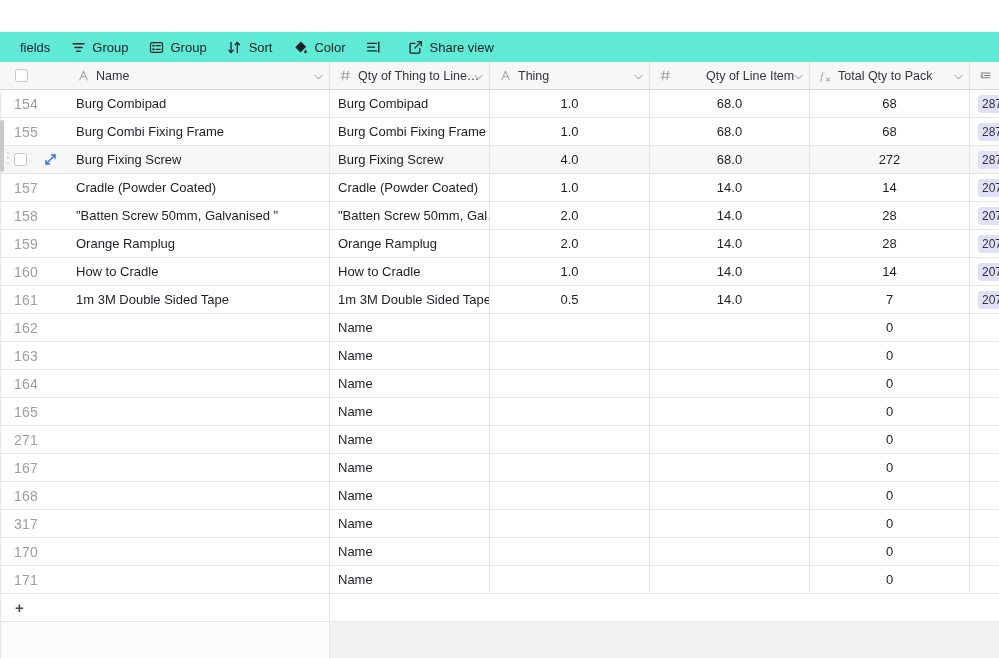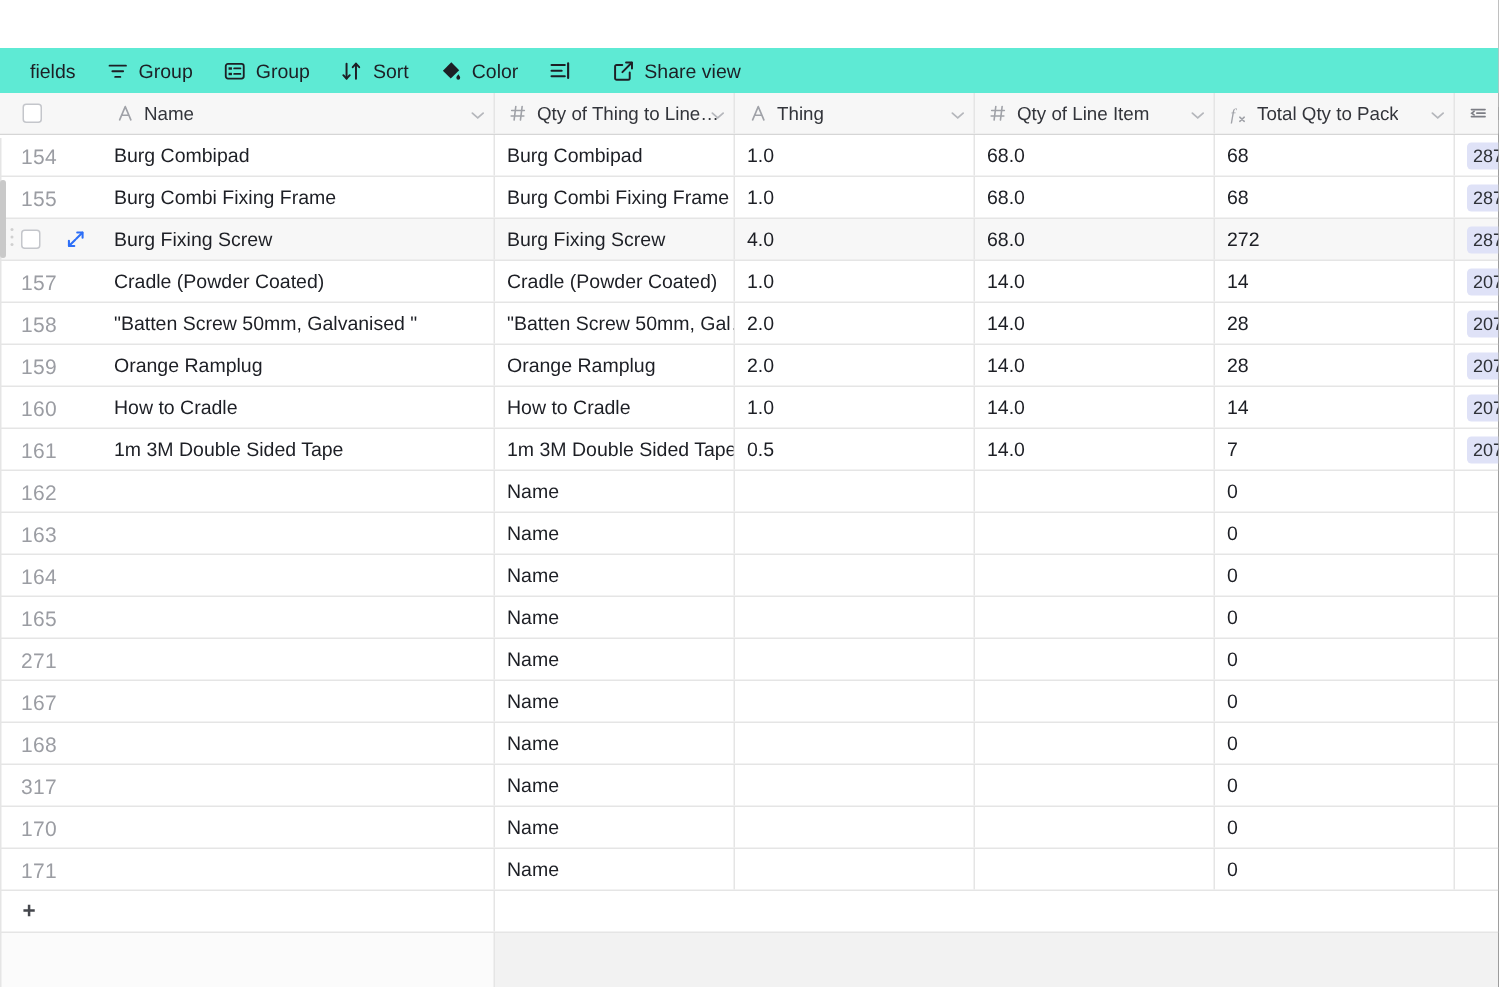--- a/index.html
+++ b/index.html
@@ -81,28 +81,28 @@
     display: flex;
     align-items: center;
     font-size: 13px;
     color: #1d1f25;
     border-right: 1px solid #e5e5e5;
     padding: 0 8px;
     overflow: hidden;
     white-space: nowrap;
     position: relative;
   }
-  .cell.num { justify-content: flex-start; }
+  .cell.num { justify-content: center; }
 
   
   .c-gutter { width: 68px; flex: 0 0 68px; padding: 0; border-right: none; }
   .c-name   { width: 262px; flex: 0 0 262px; }
   .c-thing  { width: 160px; flex: 0 0 160px; }
   .c-qtl    { width: 160px; flex: 0 0 160px; }
-  .c-qli    { width: 160px; flex: 0 0 160px; }
+  .c-qli    { width: 160px; flex: 0 0 160px; gap: 28px; }
   .c-tqp    { width: 160px; flex: 0 0 160px; }
   .c-pack   { width: 40px;  flex: 0 0 40px; border-right: none; }
 
   
   .gut-inner {
     width: 100%; height: 100%;
     display: flex; align-items: center;
     padding-left: 8px;
     position: relative;
   }

